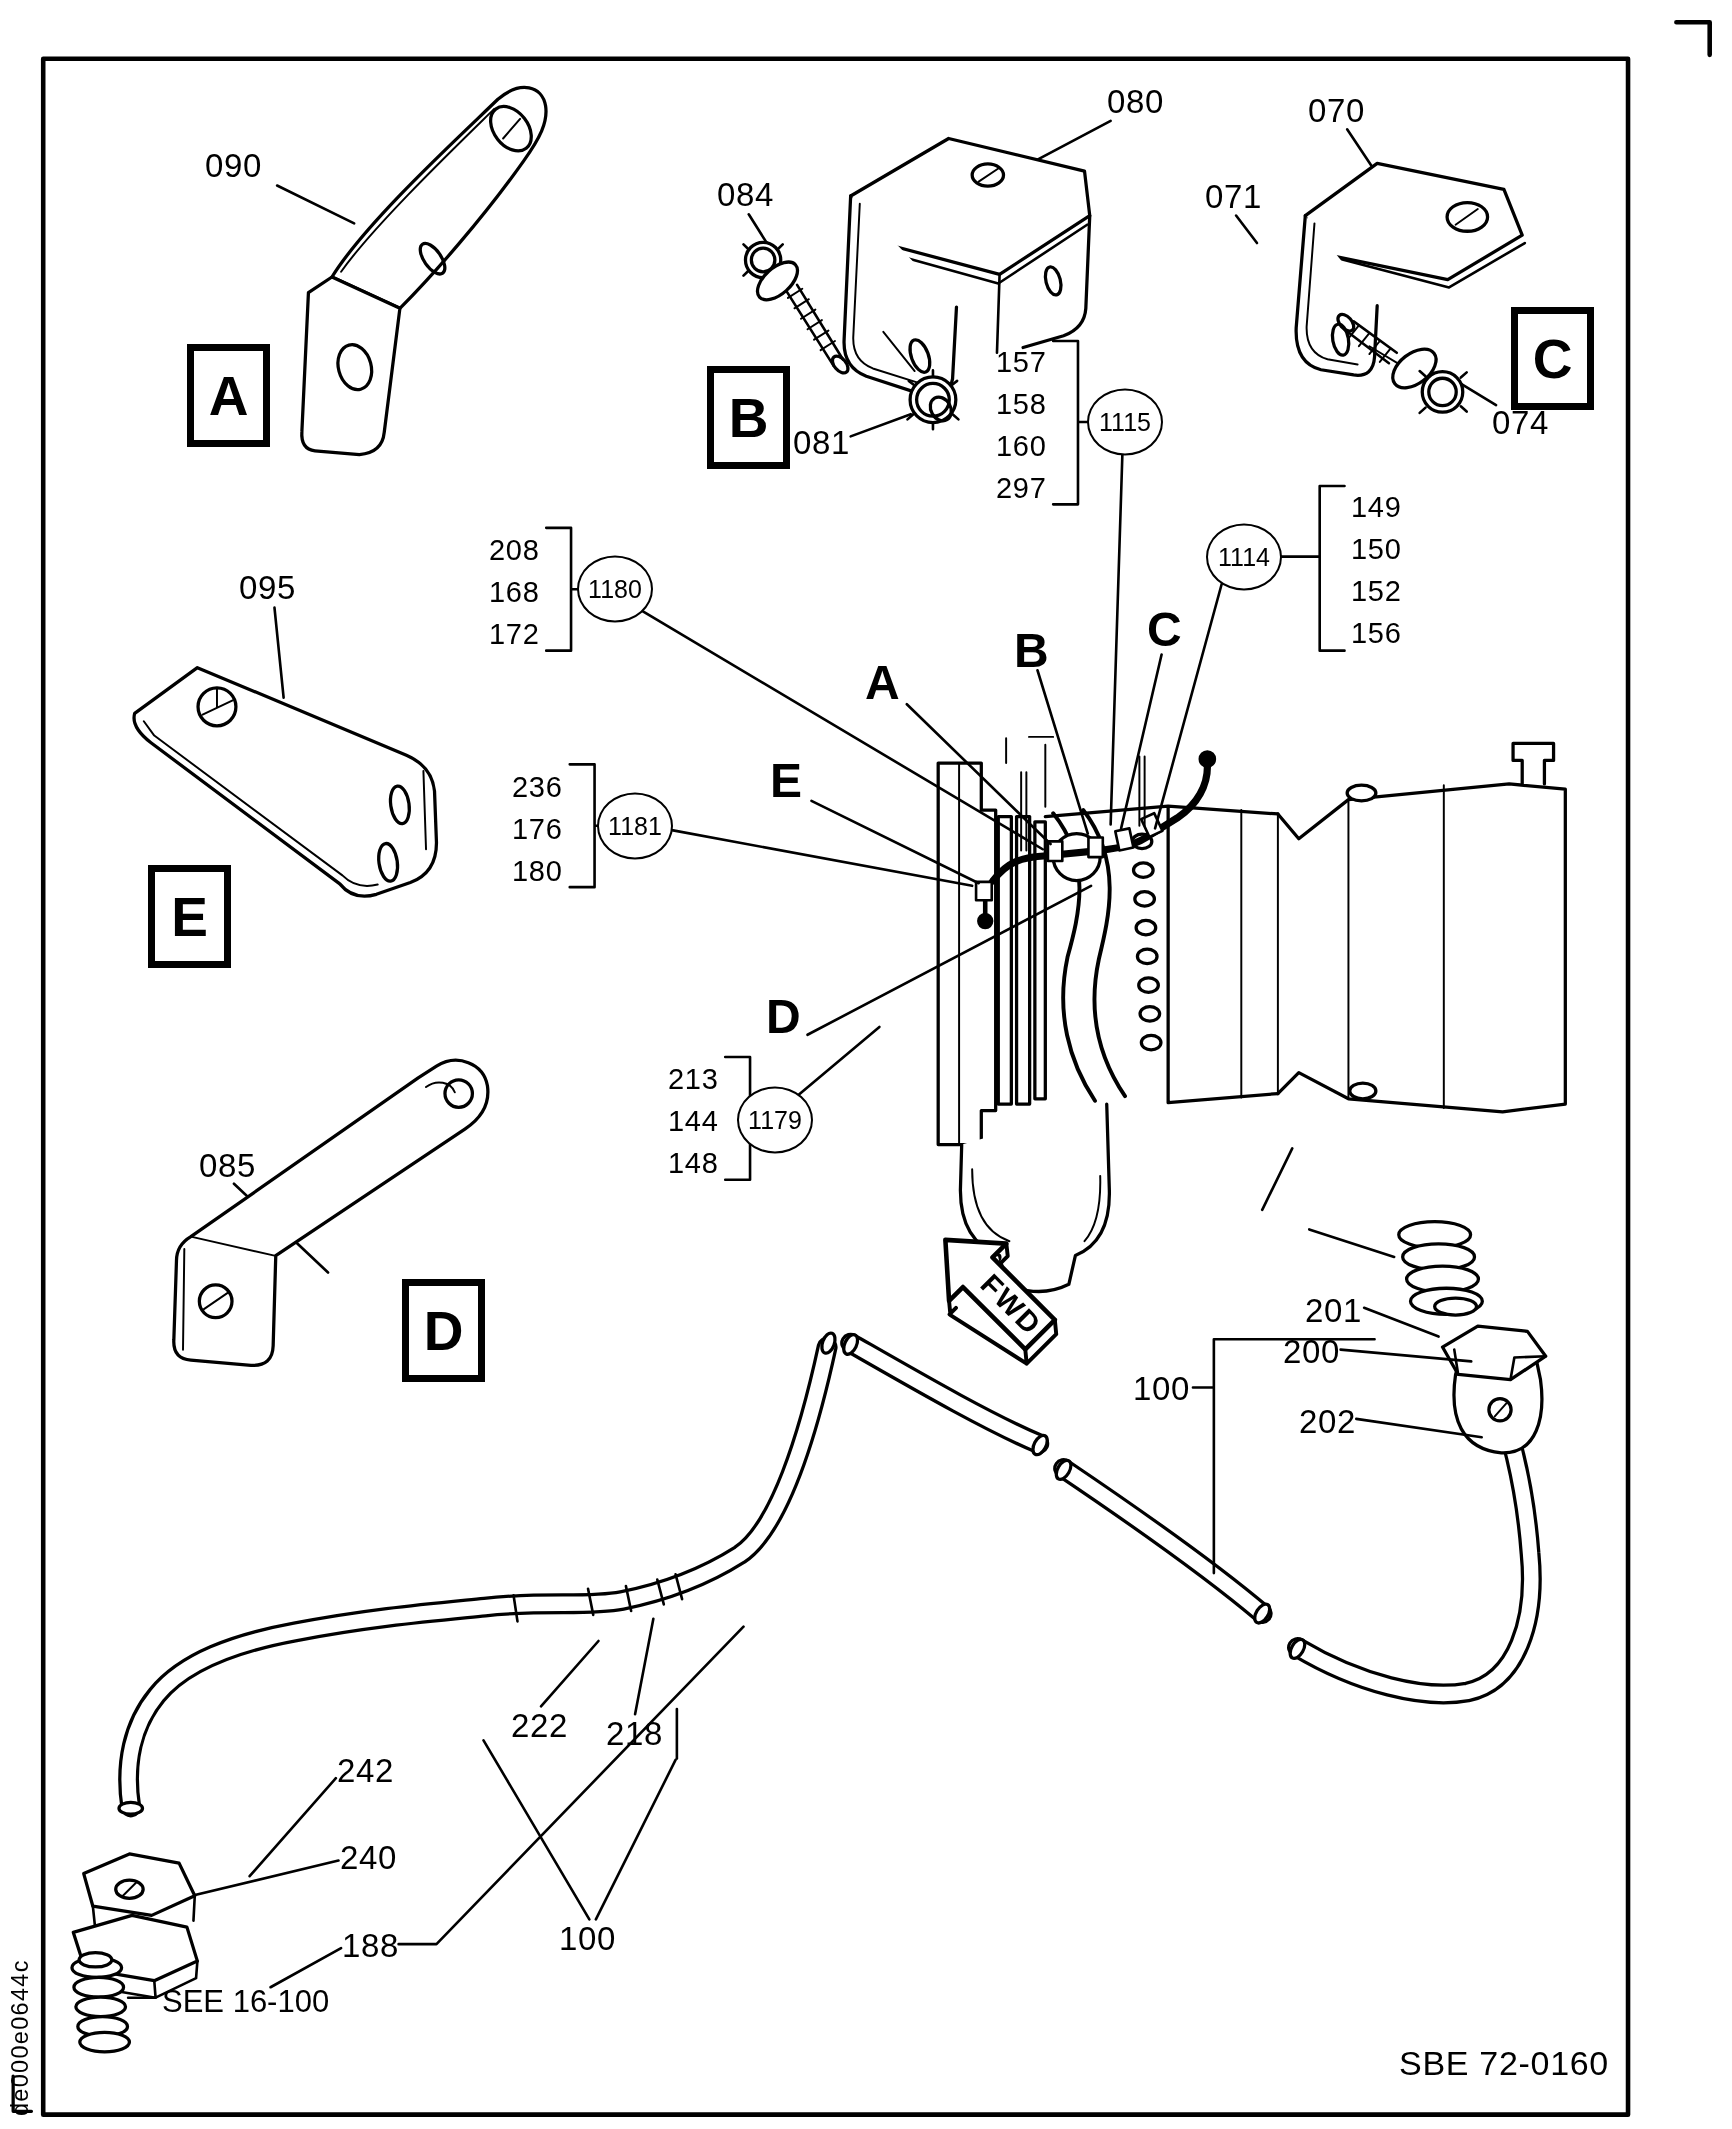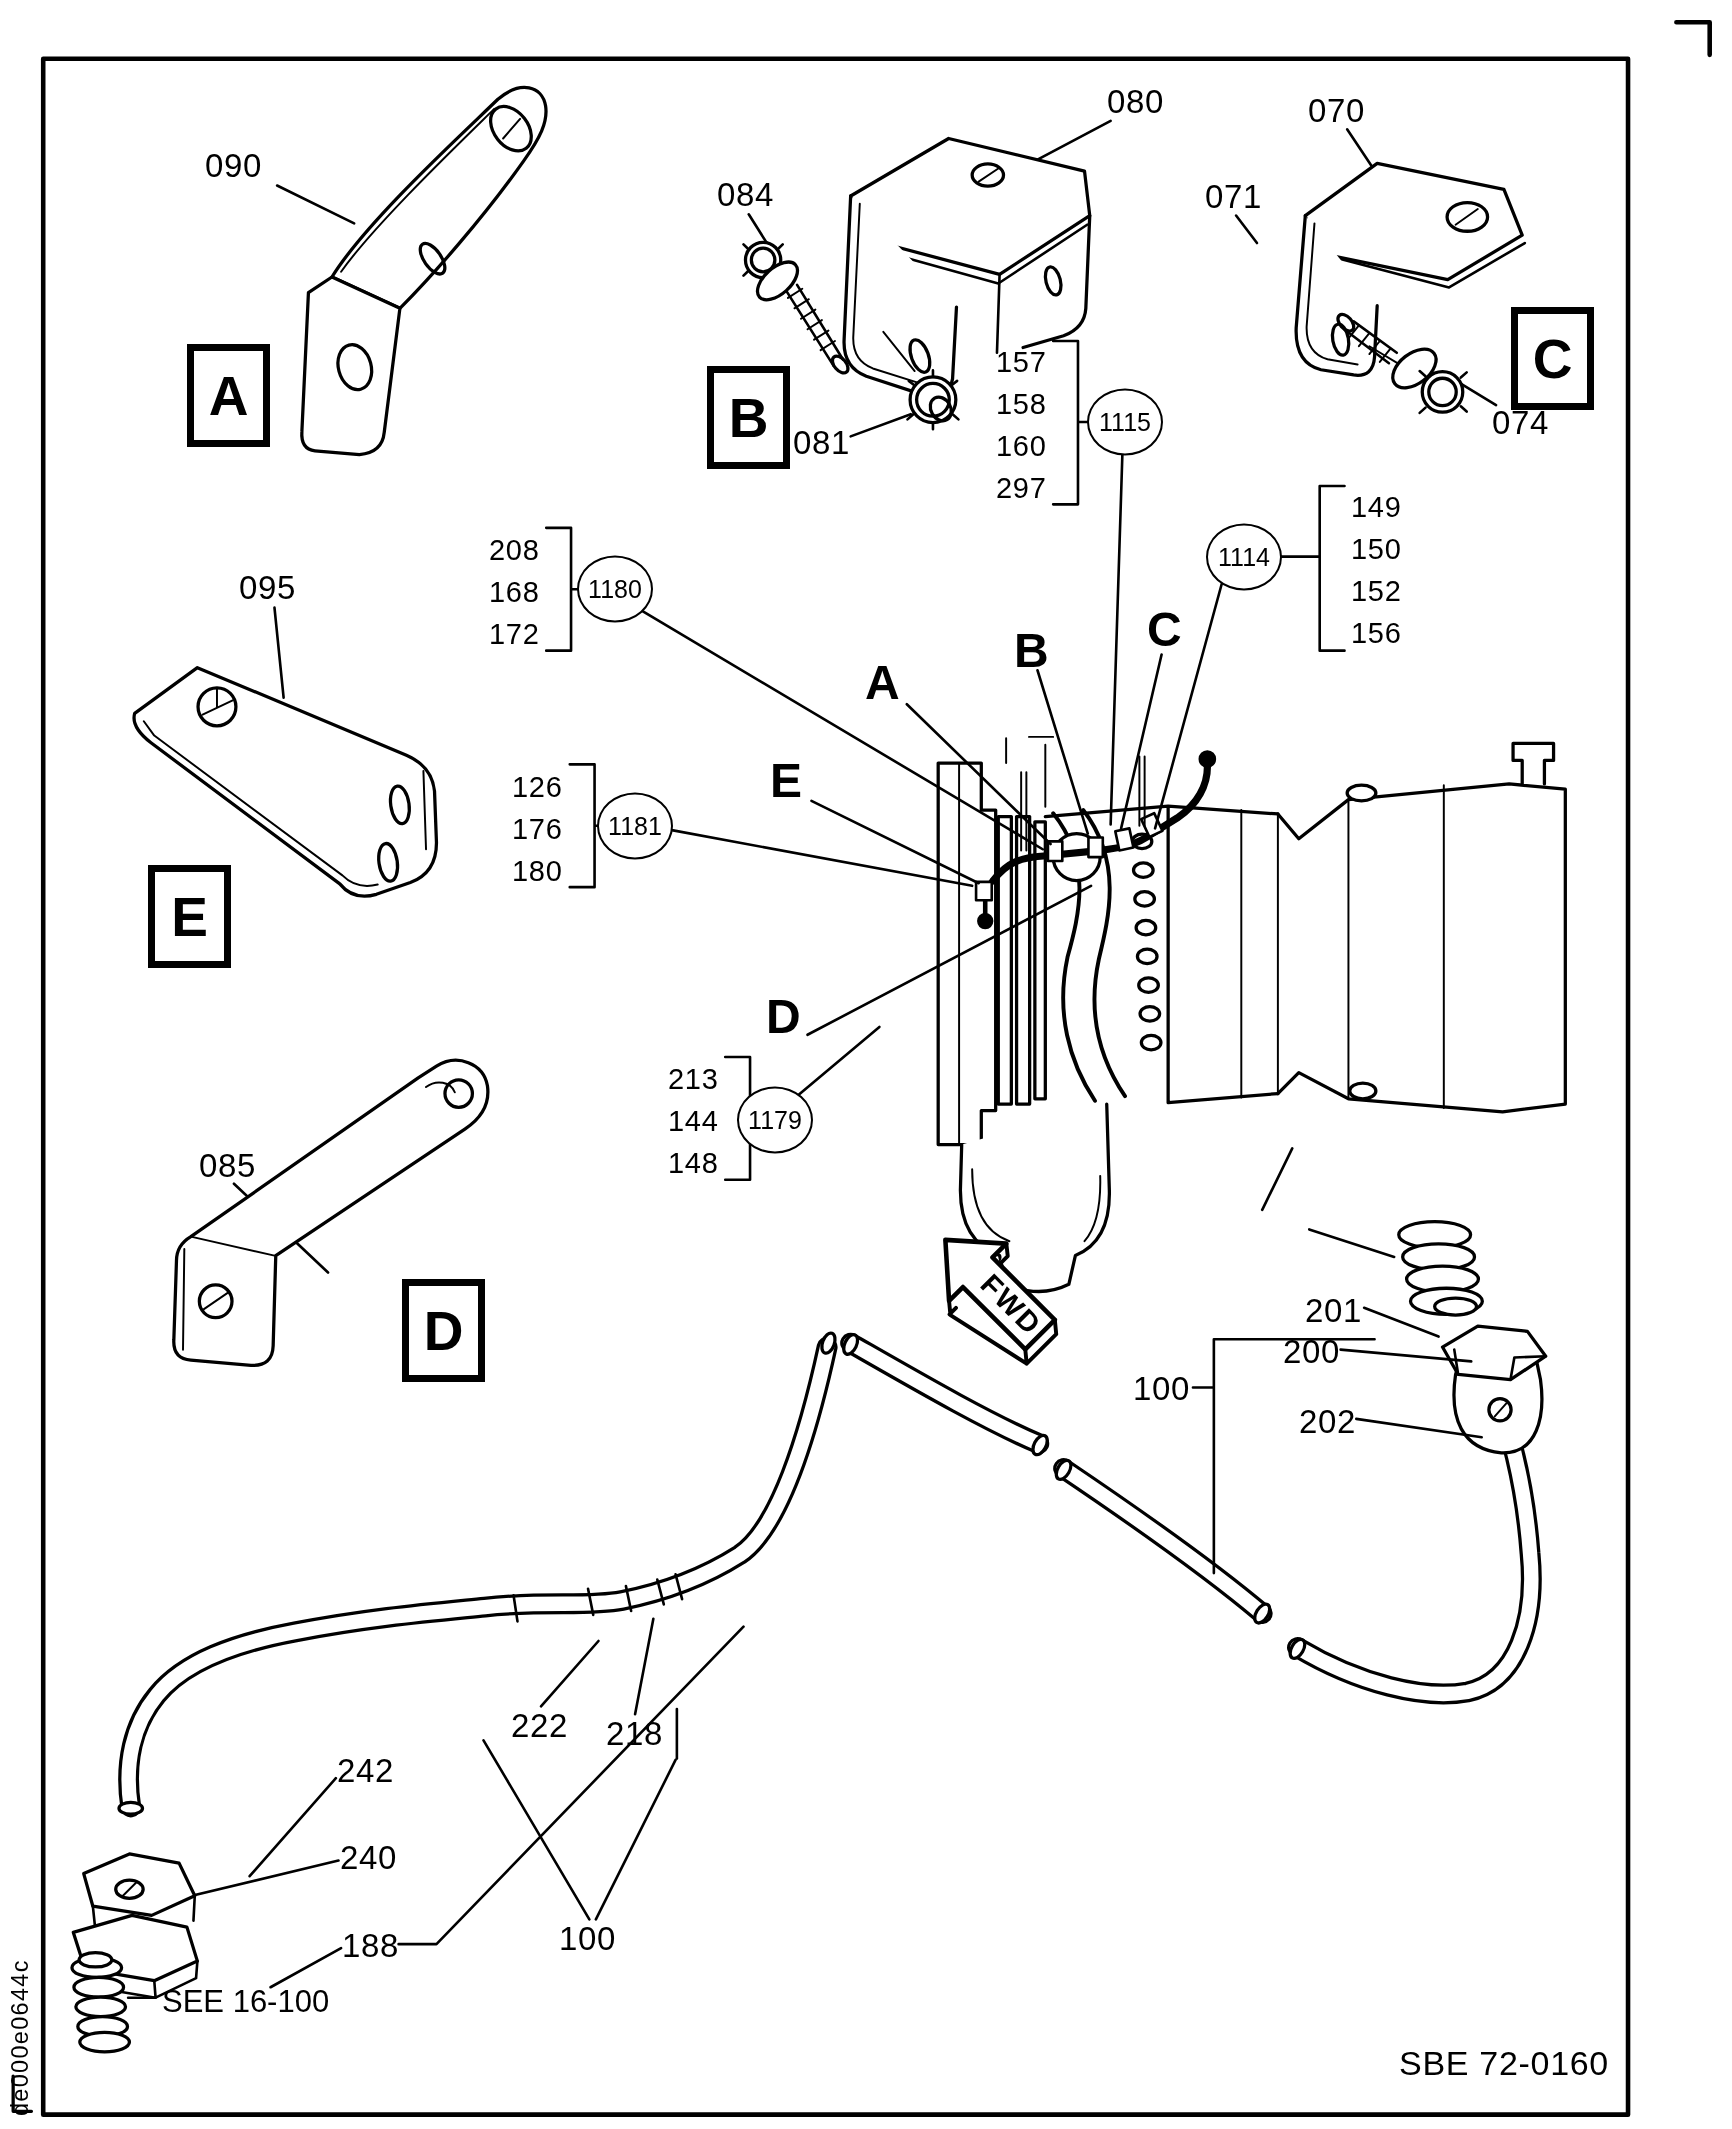--- a/index.html
+++ b/index.html
@@ -341,21 +341,21 @@
     <div class="row">150</div>
     <div class="row">152</div>
     <div class="row">156</div>
   </div>
   <div class="stack" style="left:489px;top:529px">
     <div class="row">208</div>
     <div class="row">168</div>
     <div class="row">172</div>
   </div>
   <div class="stack" style="left:512px;top:766px">
-    <div class="row">126</div>
+    <div class="row">236</div>
     <div class="row">176</div>
     <div class="row">180</div>
   </div>
   <div class="stack" style="left:668px;top:1058px">
     <div class="row">213</div>
     <div class="row">144</div>
     <div class="row">148</div>
   </div>
 
   <div class="callout" style="left:1125px;top:422px">1115</div>

